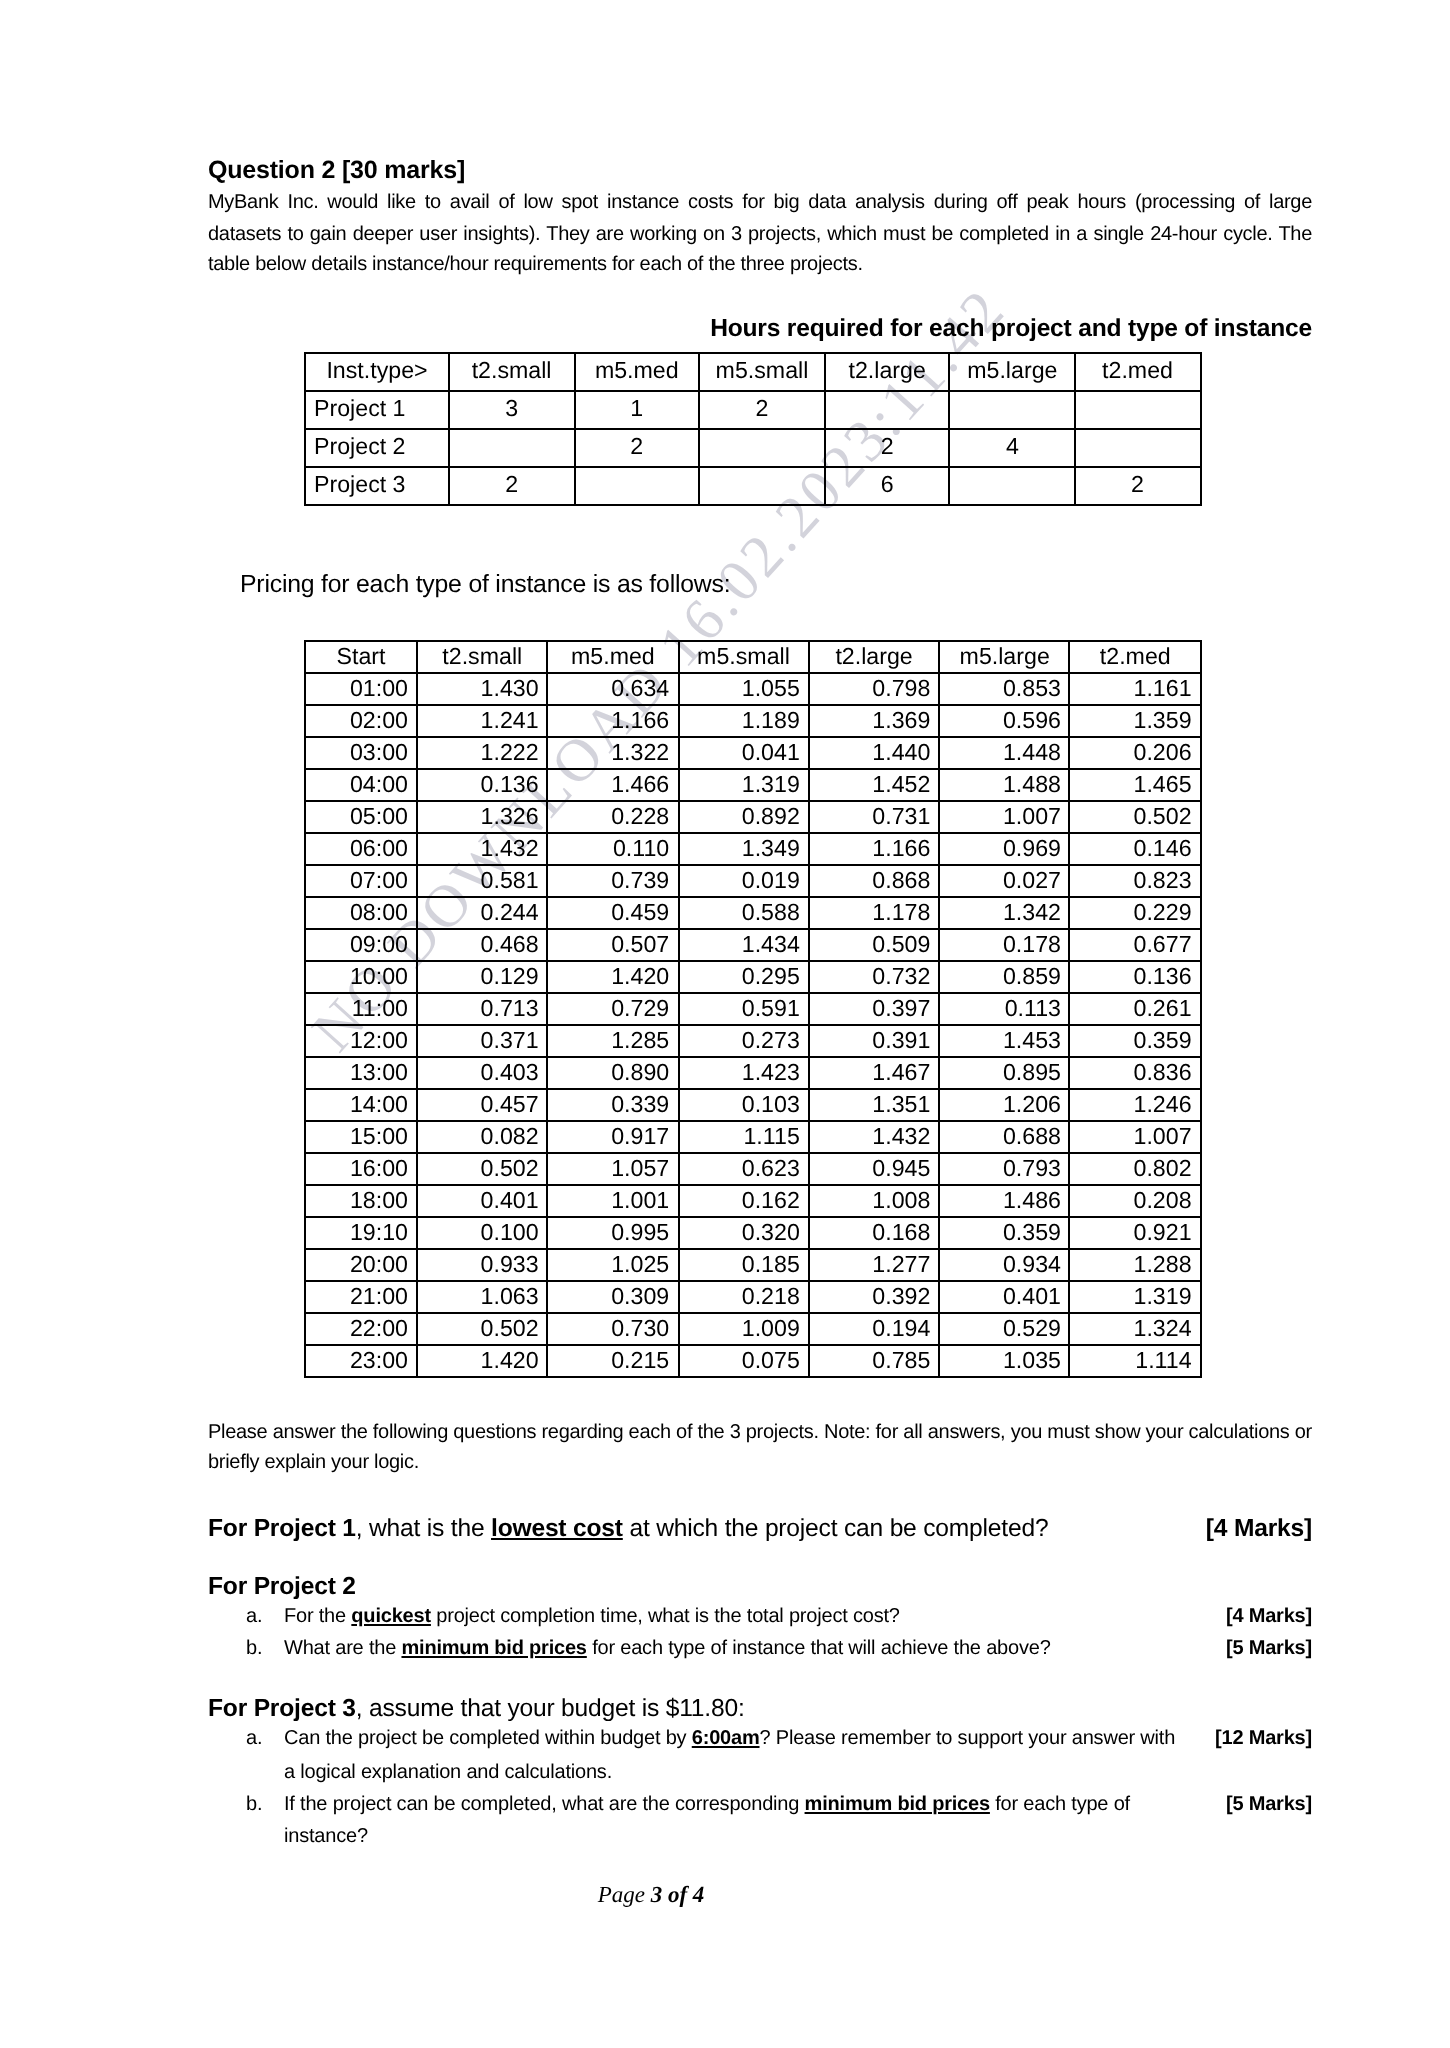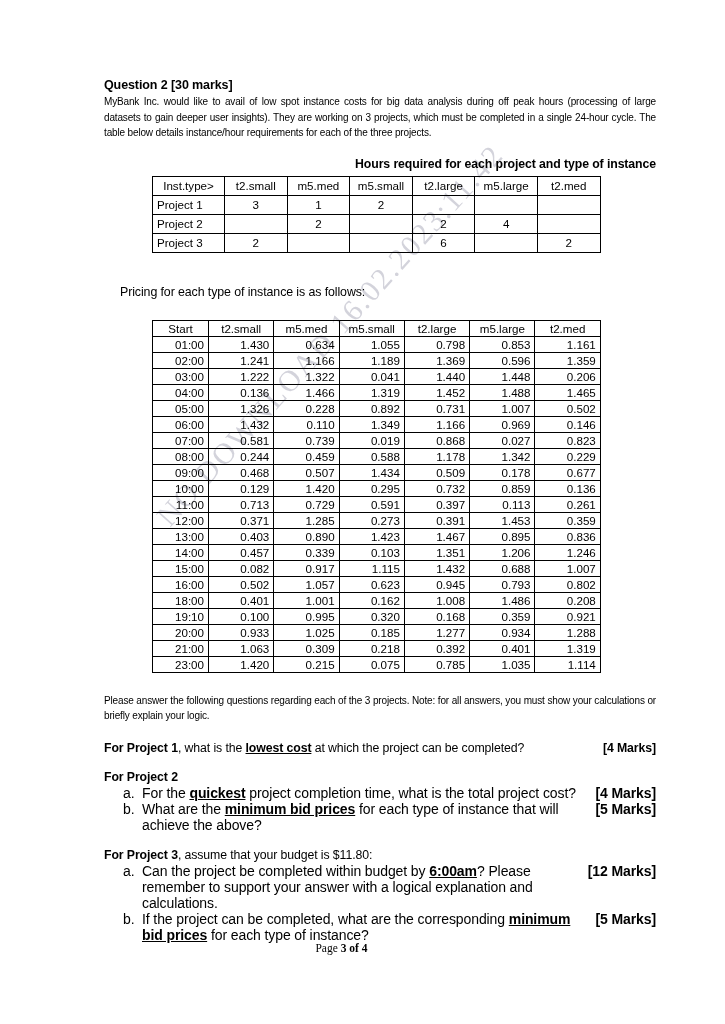--- a/index.html
+++ b/index.html
@@ -148,44 +148,45 @@
 
   ol.sub {
     margin: 0;
     padding-left: 38px;
     list-style: none;
     counter-reset: subitem;
   }
   ol.sub > li {
     counter-increment: subitem;
     position: relative;
-    font-size: 14px;
+    font-size: 10px;
     line-height: 16.2px;
     letter-spacing: -0.1px;
     margin: 0;
   }
   ol.sub > li::before {
     content: counter(subitem, lower-alpha) ".";
     position: absolute;
     left: -19px;
     top: 0;
     width: 16px;
     text-align: left;
   }
 
   
   #footer {
     position: absolute;
-    left: 16px;
+    left: 0;
     top: 942px;
     width: 651px;
     text-align: center;
     font-family: "Liberation Serif", serif;
     font-size: 11.5px;
     z-index: 10;
+    font-style: italic;
   }
   #footer .pg-bold { font-weight: bold; }
 </style>
 </head>
 <body>
 
 <div id="page">
 
   <div id="watermark">
     <div class="wm-text">NO DOWNLOAD 16.02.2023:11.42</div>
@@ -457,20 +458,29 @@
           <tr>
             <td>21:00</td>
             <td>1.063</td>
             <td>0.309</td>
             <td>0.218</td>
             <td>0.392</td>
             <td>0.401</td>
             <td>1.319</td>
           </tr>
           <tr>
+            <td>22:00</td>
+            <td>0.502</td>
+            <td>0.730</td>
+            <td>1.009</td>
+            <td>0.194</td>
+            <td>0.529</td>
+            <td>1.324</td>
+          </tr>
+          <tr>
             <td>23:00</td>
             <td>1.420</td>
             <td>0.215</td>
             <td>0.075</td>
             <td>0.785</td>
             <td>1.035</td>
             <td>1.114</td>
           </tr>
         </tbody>
     </table>

